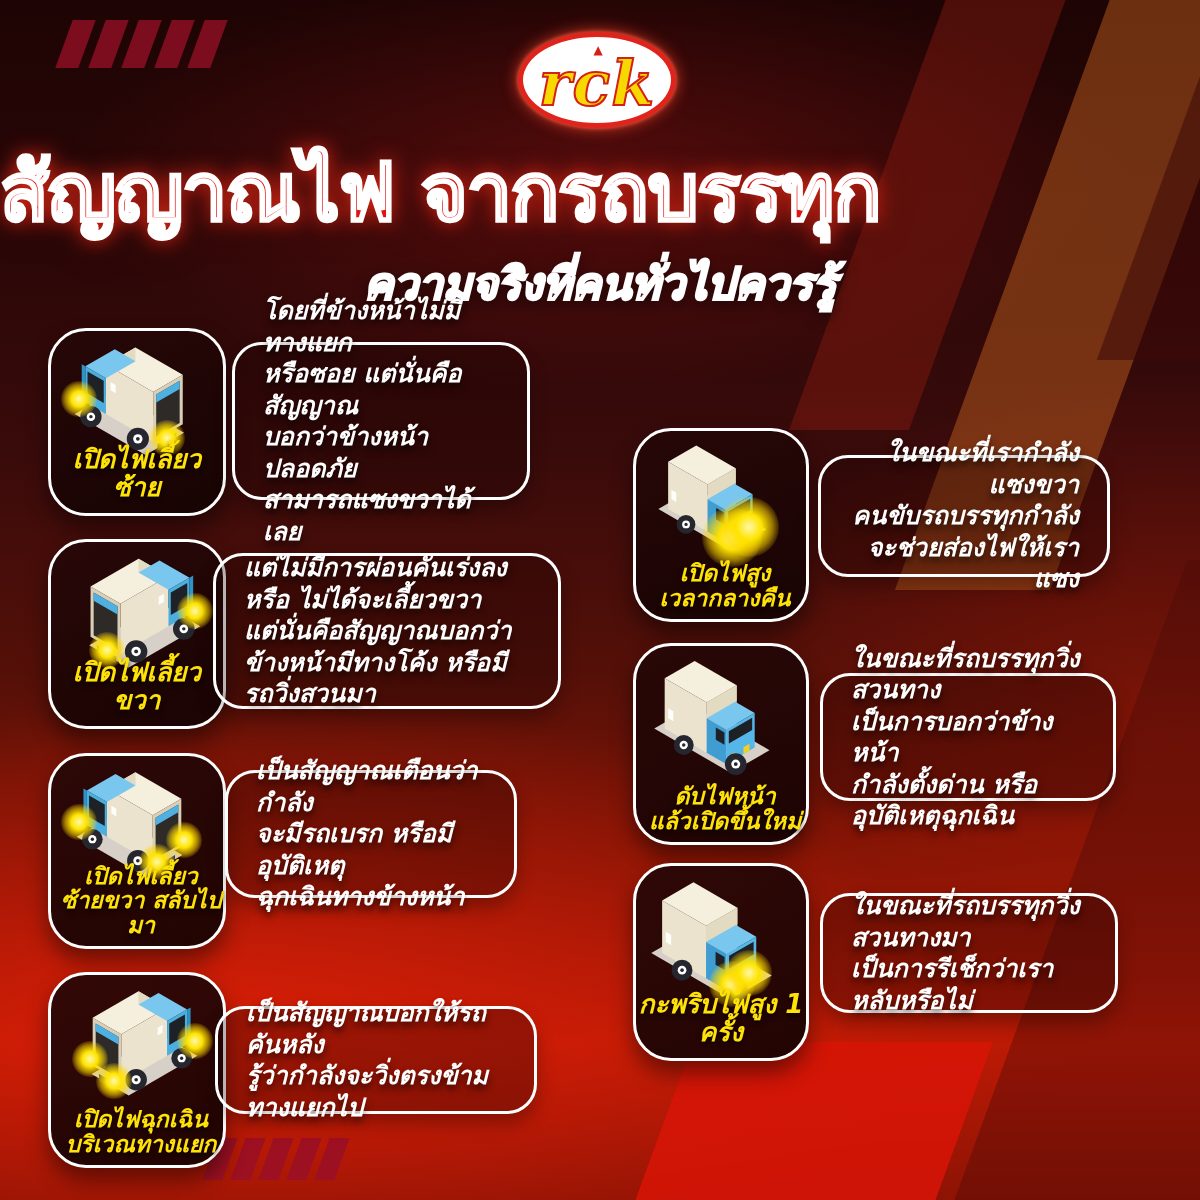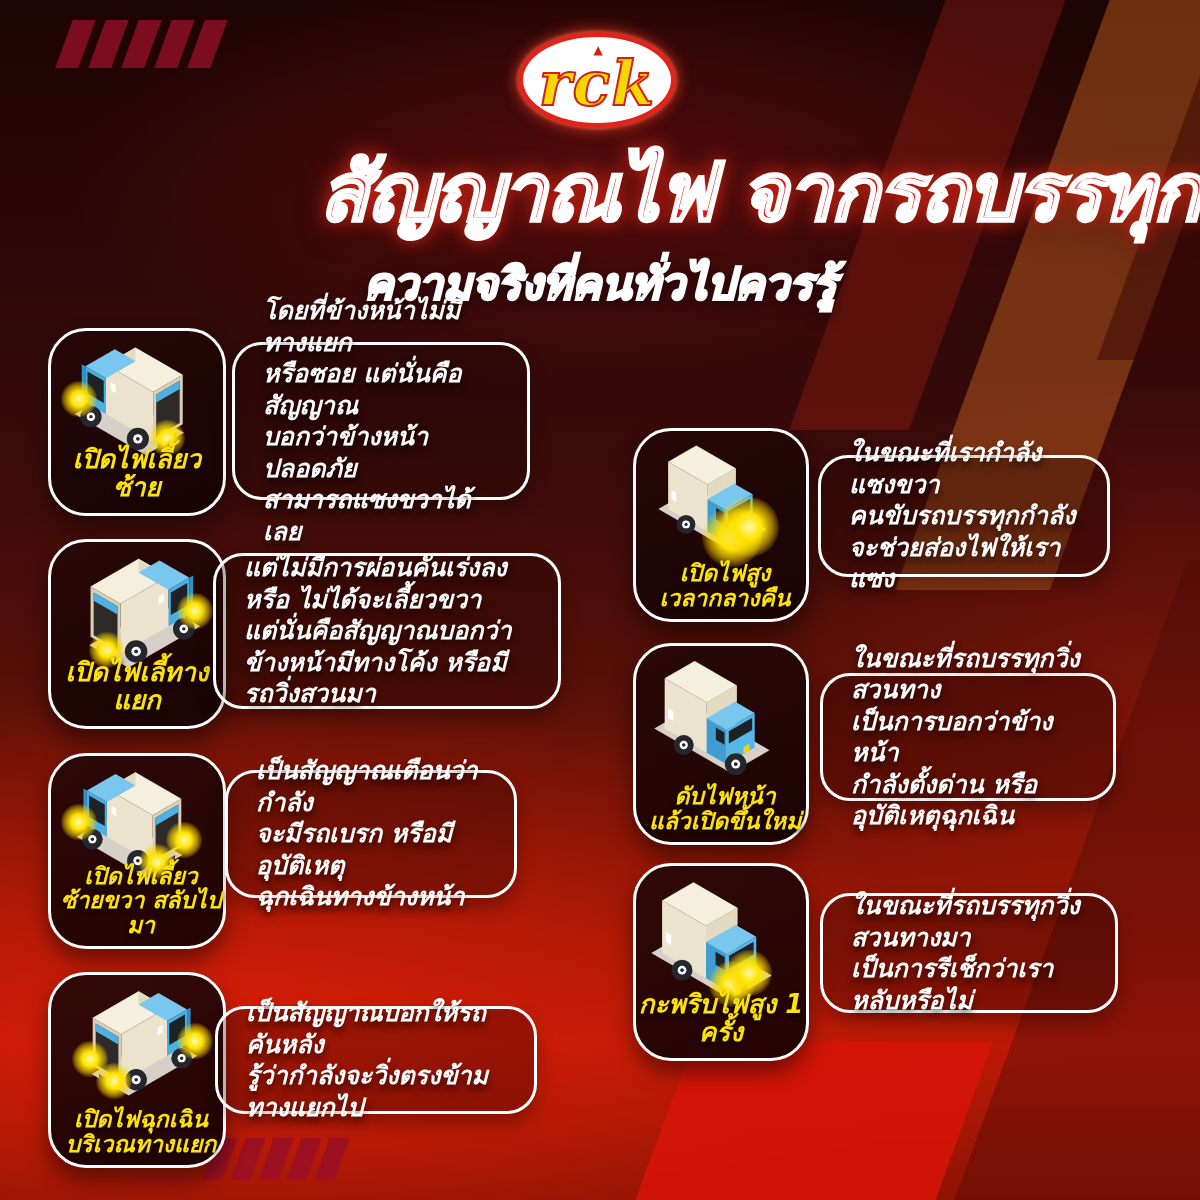--- a/index.html
+++ b/index.html
@@ -32,22 +32,22 @@
     box-shadow:0 0 16px rgba(255,70,45,.85),0 0 4px rgba(255,120,90,.9);
     display:flex;align-items:center;justify-content:center;
   }
   .logo-text{
     font-family:"DejaVu Serif","Liberation Serif",serif;font-weight:bold;font-size:62px;line-height:1;
     color:var(--logo_yellow,#f7d800);-webkit-text-stroke:2px #d42016;letter-spacing:1px;margin-top:8px;font-style:italic;
   }
   .logo-tri{position:absolute;left:50%;top:7px;transform:translateX(-38%);font-size:12px;color:#d42016;line-height:1;}
   
   .title{
-    position:absolute;left:0;top:128px;width:100%;text-align:right;white-space:nowrap;
-    font-size:80px;font-weight:800;font-style:italic;letter-spacing:-1px;
+    position:absolute;left:0;top:128px;width:100%;text-align:left;white-space:nowrap;
+    font-size:80px;font-weight:800;letter-spacing:-1px;
     color:var(--title_red,#e01212);-webkit-text-stroke:3px #fff;
     filter:drop-shadow(0 0 10px rgba(255,45,25,.85)) drop-shadow(0 7px 10px rgba(40,0,0,.55));
   }
   .subtitle{
     position:absolute;left:0;top:248px;width:100%;text-align:center;white-space:nowrap;
     font-size:44px;font-weight:800;font-style:italic;
     color:var(--subtitle_maroon,#5e0f14);-webkit-text-stroke:2.5px #fff;
     filter:drop-shadow(0 5px 7px rgba(0,0,0,.5));
   }
   
@@ -85,21 +85,21 @@
   
   .c-l1{left:48px;top:328px;width:172px;height:182px;}
   .b-l1{left:232px;top:342px;width:298px;height:158px;}
   .c-l2{left:48px;top:539px;width:172px;height:184px;}
   .b-l2{left:213px;top:553px;width:348px;height:156px;}
   .c-l3{left:48px;top:753px;width:172px;height:190px;}
   .b-l3{left:225px;top:770px;width:292px;height:128px;}
   .c-l4{left:48px;top:972px;width:172px;height:190px;}
   .b-l4{left:215px;top:1006px;width:322px;height:108px;}
   .c-r1{left:633px;top:428px;width:170px;height:188px;}
-  .b-r1{left:818px;top:455px;width:292px;height:122px;}
+  .b-r1{left:818px;top:455px;width:292px;height:122px;text-align:right;}
   .c-r2{left:633px;top:643px;width:170px;height:196px;}
   .b-r2{left:820px;top:673px;width:296px;height:128px;align-items:center;}
   .c-r3{left:633px;top:863px;width:170px;height:192px;}
   .b-r3{left:820px;top:893px;width:298px;height:120px;}
 </style>
 </head>
 <body>
 
 <div class="poster">
 
@@ -197,21 +197,21 @@
   </div>
 
   <div class="icon-card c-l2 mirror">
     <div class="truck-wrap">
       <svg class="truck" viewBox="0 0 170 150">
           <use href="#truckA"></use>
         </svg>
       <i class="glow" style="left:87%;top:47%"></i>
       <i class="glow" style="left:31%;top:77%"></i>
     </div>
-    <div class="card-label">เปิดไฟเลี้ทางแยก</div>
+    <div class="card-label">เปิดไฟเลี้ยวขวา</div>
   </div>
   <div class="text-box b-l2">
     <p class="box-text">แต่ไม่มีการผ่อนคันเร่งลง
 หรือ ไม่ได้จะเลี้ยวขวา
 แต่นั่นคือสัญญาณบอกว่า
 ข้างหน้ามีทางโค้ง หรือมีรถวิ่งสวนมา</p>
   </div>
 
   <div class="icon-card c-l3 two">
     <div class="truck-wrap">

